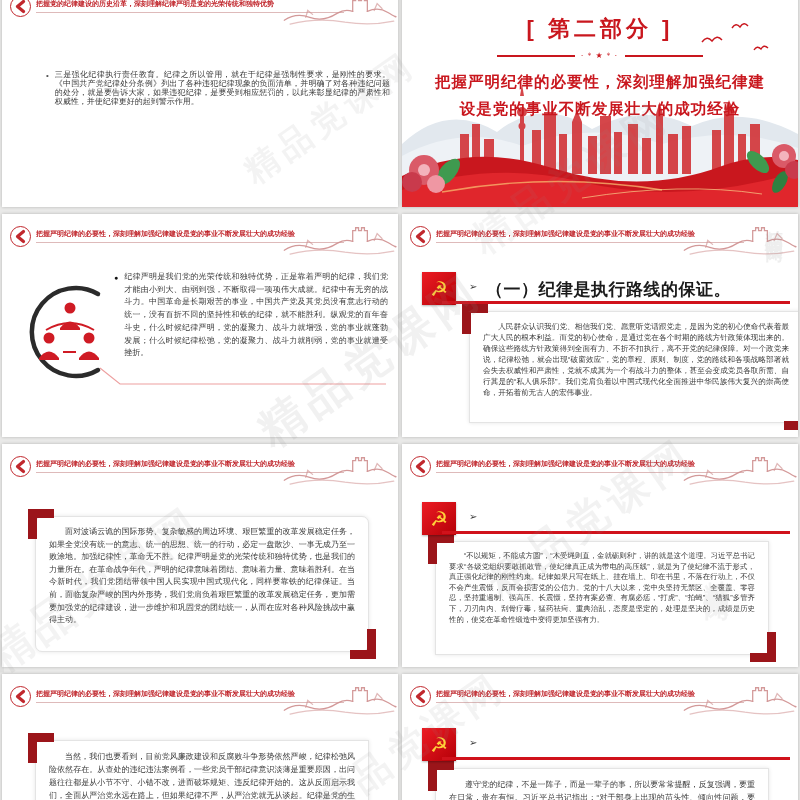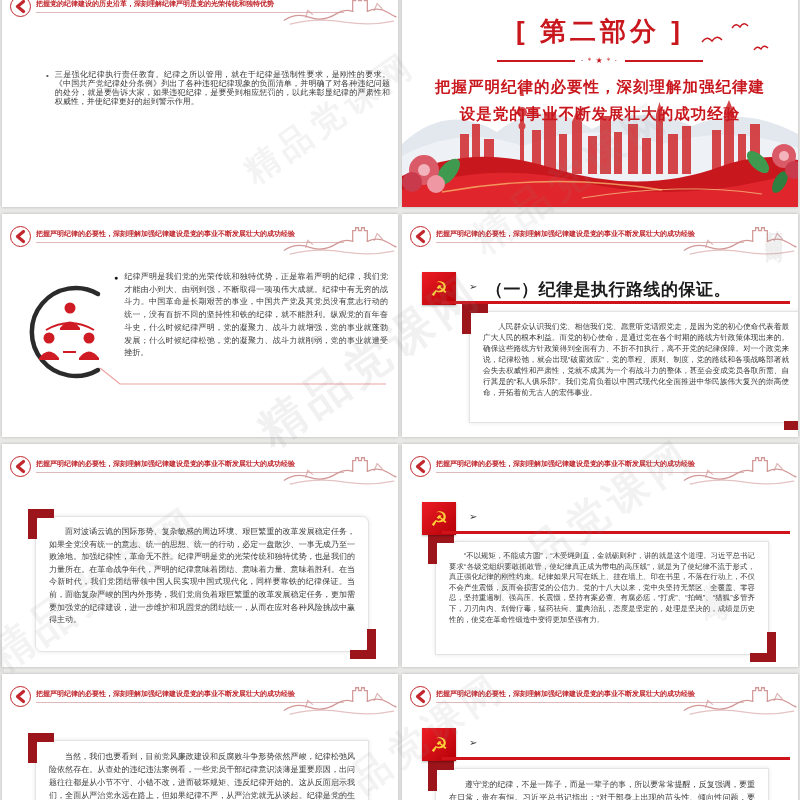--- a/index.html
+++ b/index.html
@@ -39,21 +39,21 @@
 
   
   .tbox{position:absolute;left:33px;width:332px;background:#fff;border:1px solid #e4e4e4;box-shadow:0 0 4px rgba(0,0,0,.10);z-index:1;}
   .ctl{position:absolute;left:-8px;top:-8px;width:26px;height:30px;border-top:9px solid #9b151a;border-left:9px solid #9b151a;box-sizing:border-box;}
   .cbr{position:absolute;right:-8px;bottom:-8px;width:26px;height:30px;border-bottom:9px solid #9b151a;border-right:9px solid #9b151a;box-sizing:border-box;}
   .tbox .jtext{padding:9px 13px;text-indent:2em;}
 
   
   .s2-art{position:absolute;left:0;top:0;width:396px;height:223px;}
   .s2-content{position:absolute;left:0;top:0;width:396px;z-index:2;text-align:center;}
-  .part-title{margin-top:30px;font-size:26px;font-weight:bold;color:#c9171e;letter-spacing:4px;}
+  .part-title{margin-top:30px;font-size:22px;font-weight:bold;color:#c9171e;letter-spacing:4px;}
   .divider{margin-top:6px;display:flex;align-items:center;justify-content:center;gap:6px;}
   .divider .dline{width:78px;height:2px;background:#c9171e;}
   .divider .dstars{font-size:8px;color:#c9171e;letter-spacing:2px;}
   .s2-subtitle{margin:7px auto 0;width:332px;font-size:15.5px;font-weight:bold;color:#c9171e;line-height:1.75;letter-spacing:1px;}
 
   
   .wm{position:absolute;color:#8f8f8f;pointer-events:none;z-index:40;letter-spacing:6px;white-space:nowrap;font-weight:bold;}
   .wm-r{transform:rotate(-35deg);}
   .wm-v{writing-mode:vertical-rl;letter-spacing:4px;}
 </style>

